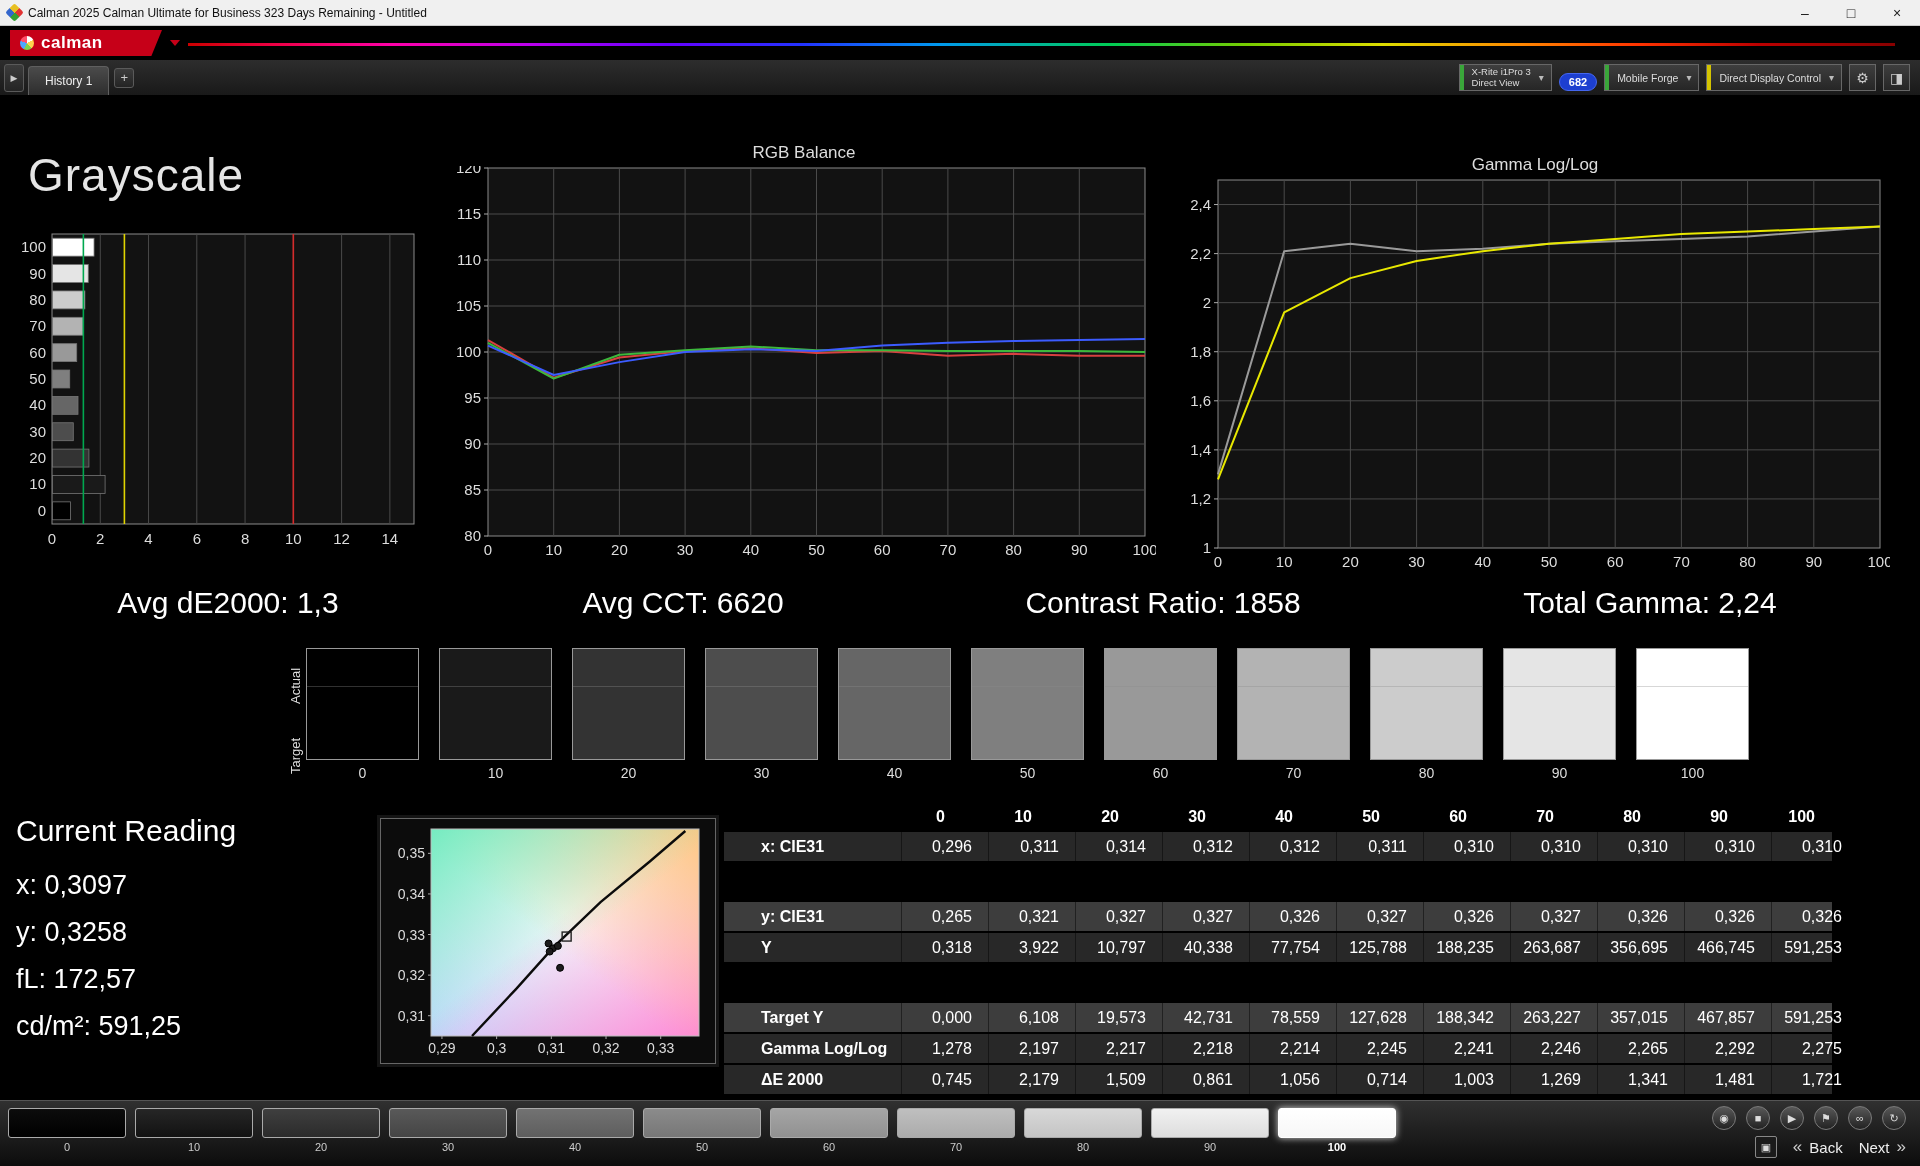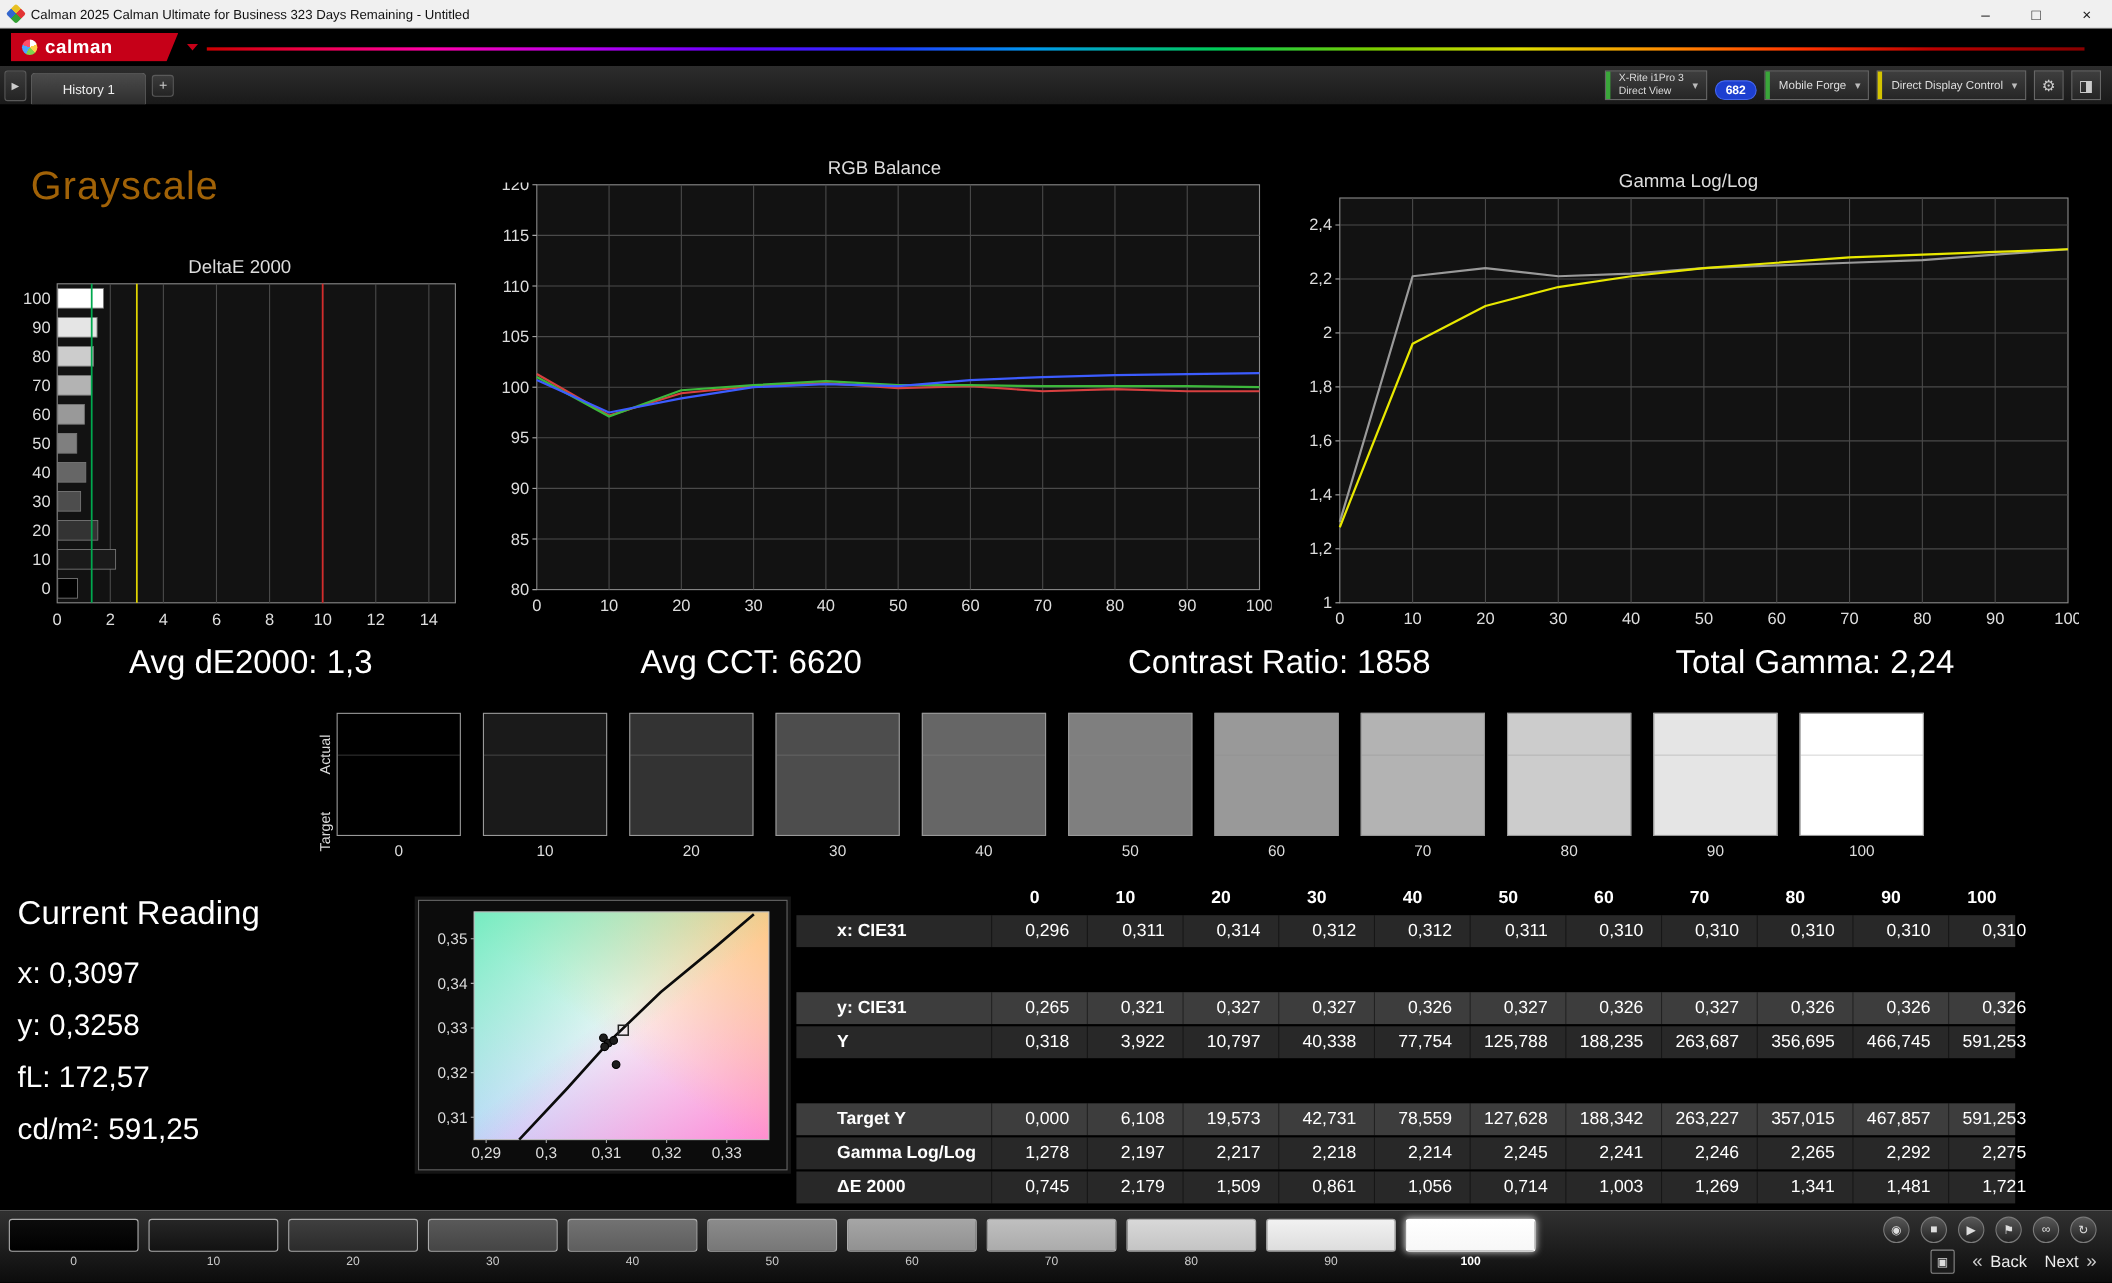--- a/index.html
+++ b/index.html
@@ -19,32 +19,32 @@
   .calman-logo { position:absolute; left:10px; top:4px; width:152px; height:26px; background:#c60018; clip-path:polygon(0 0,100% 0,93% 100%,0 100%); display:flex; align-items:center; gap:7px; padding-left:10px; }
   .logo-glyph { width:14px; height:14px; border-radius:50%; background:conic-gradient(#ffffff 0 18%, #ffd24d 18% 38%, #7fd34d 38% 58%, #4da6ff 58% 80%, #ff4d6a 80%); }
   .logo-text { color:#fff; font-weight:bold; font-size:17px; letter-spacing:.5px; }
   .logo-caret { position:absolute; left:170px; top:14px; width:0; height:0; border-left:5px solid transparent; border-right:5px solid transparent; border-top:6px solid #c60018; }
   .rainbow { position:absolute; left:188px; right:25px; top:17px; height:3px;
     background:linear-gradient(90deg,#cc0000 0%,#ee0044 5%,#ff00aa 12%,#bb00ee 20%,#6600ff 28%,#2233ff 36%,#0099ee 44%,#00cc55 54%,#77cc00 62%,#dddd00 70%,#ff8800 78%,#ff3300 85%,#bb0000 92%,#880000 100%); }
 
   
   .toolbar { position:absolute; left:0; top:60px; width:1920px; height:36px; background:linear-gradient(#2d2d2d,#191919); border-bottom:1px solid #000; display:flex; align-items:center; }
   .sidebar-toggle { width:20px; height:28px; margin-left:4px; background:linear-gradient(#3c3c3c,#242424); border:1px solid #5a5a5a; border-radius:3px; color:#ccc; font-size:9px; display:flex; align-items:center; justify-content:center; }
-  .history-tab { align-self:flex-end; height:29px; margin-left:4px; padding:0 28px; background:linear-gradient(#4b4b4b,#2d2d2d); border:1px solid #5f5f5f; border-bottom:none; border-radius:4px 4px 0 0; color:#eee; font-size:12px; display:flex; align-items:center; }
+  .history-tab { align-self:flex-end; height:29px; margin-left:4px; padding:0 16px; background:linear-gradient(#4b4b4b,#2d2d2d); border:1px solid #5f5f5f; border-bottom:none; border-radius:4px 4px 0 0; color:#eee; font-size:12px; display:flex; align-items:center; }
   .tab-add { width:20px; height:20px; margin-left:5px; background:linear-gradient(#3c3c3c,#242424); border:1px solid #5a5a5a; border-radius:3px; color:#ccc; font-size:13px; display:flex; align-items:center; justify-content:center; }
   .toolbar-right { margin-left:auto; margin-right:10px; display:flex; align-items:flex-end; gap:7px; }
   .tool-select { position:relative; height:27px; background:linear-gradient(#3e3e3e,#262626); border:1px solid #676767; display:flex; align-items:center; padding:0 7px 0 12px; color:#ddd; font-size:10.5px; gap:8px; }
   .tool-select .accent { position:absolute; left:0; top:0; bottom:0; width:4px; }
   .two-line { display:flex; flex-direction:column; line-height:1.15; font-size:9.5px; }
   .caret-glyph { color:#bbb; font-size:10px; }
   .badge682 { background:#1d3fd0; border:1px solid #4466ee; border-radius:10px; color:#fff; font-size:11px; font-weight:bold; padding:2px 9px; }
   .icon-btn { width:27px; height:27px; background:linear-gradient(#3e3e3e,#262626); border:1px solid #676767; color:#ccc; display:flex; align-items:center; justify-content:center; font-size:14px; }
 
   
-  .grayscale-title { position:absolute; left:28px; top:148px; font-size:36px; color:#a16207; font-weight:400; letter-spacing:1px; }
+  .grayscale-title { position:absolute; left:28px; top:148px; font-size:46px; color:#e5e5e5; font-weight:400; letter-spacing:1px; }
   .chart-block { position:absolute; display:flex; flex-direction:column; }
   .chart-title { text-align:center; color:#ddd; font-size:17px; height:24px; line-height:22px; }
   #deltae-block { left:12px; top:232px; width:412px; }
   #rgb-block    { left:452px; top:142px; width:704px; }
   #gamma-block  { left:1180px; top:154px; width:710px; }
 
   .stat { position:absolute; top:586px; color:#fff; font-size:30px; text-align:center; }
   #stat-0 { left:8px;    width:440px;text-align:center; }
   #stat-1 { left:458px;  width:450px; }
   #stat-2 { left:938px;  width:450px; }
@@ -148,21 +148,20 @@
       <span class="caret-glyph">▾</span>
     </div>
     <div class="icon-btn">⚙</div>
     <div class="icon-btn">◨</div>
   </div>
 </div>
 
 <div class="grayscale-title">Grayscale</div>
 
 <div class="chart-block" id="deltae-block">
-  <div class="chart-title">DeltaE 2000</div>
   <svg id="deltae-svg" width="412" height="318">
       <rect x="40" y="2" width="362" height="290" fill="#121212" stroke="#8a8a8a"></rect>
       <line x1="88.26666666666667" y1="2" x2="88.26666666666667" y2="292" stroke="#4a4a4a"></line>
       <line x1="136.53333333333333" y1="2" x2="136.53333333333333" y2="292" stroke="#4a4a4a"></line>
       <line x1="184.8" y1="2" x2="184.8" y2="292" stroke="#4a4a4a"></line>
       <line x1="233.06666666666666" y1="2" x2="233.06666666666666" y2="292" stroke="#4a4a4a"></line>
       <line x1="281.3333333333333" y1="2" x2="281.3333333333333" y2="292" stroke="#4a4a4a"></line>
       <line x1="329.6" y1="2" x2="329.6" y2="292" stroke="#4a4a4a"></line>
       <line x1="377.8666666666667" y1="2" x2="377.8666666666667" y2="292" stroke="#4a4a4a"></line>
       <rect x="40.5" y="6.218181818181818" width="41.53346666666667" height="17.92727272727273" fill="rgb(255,255,255)" stroke="#777" stroke-width="0.8"></rect>

